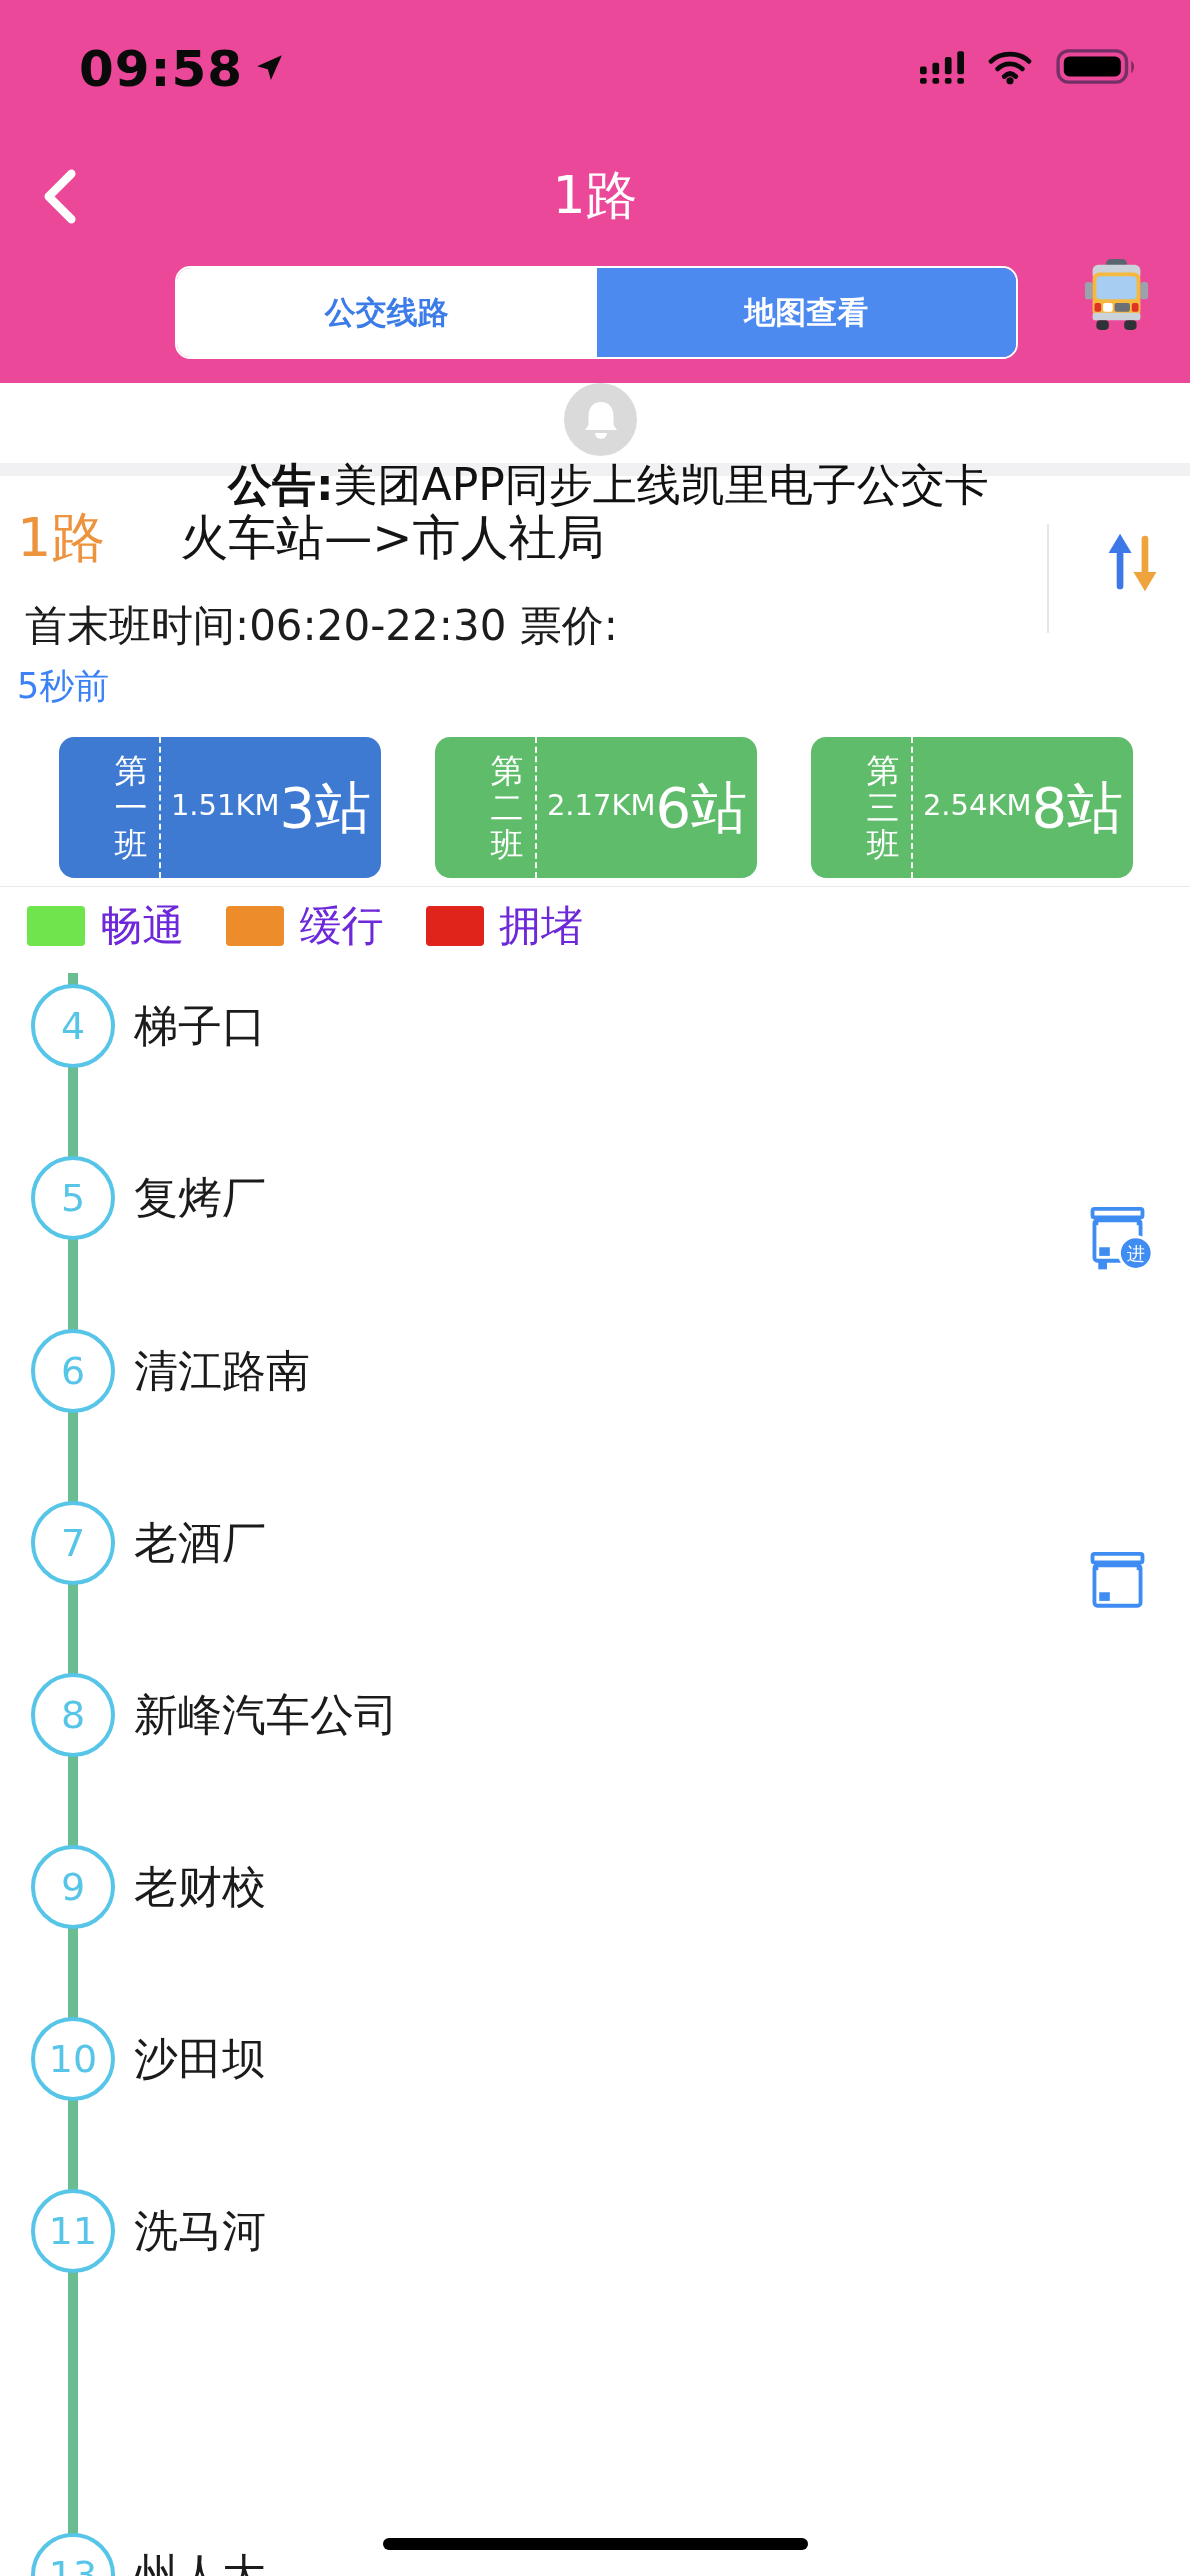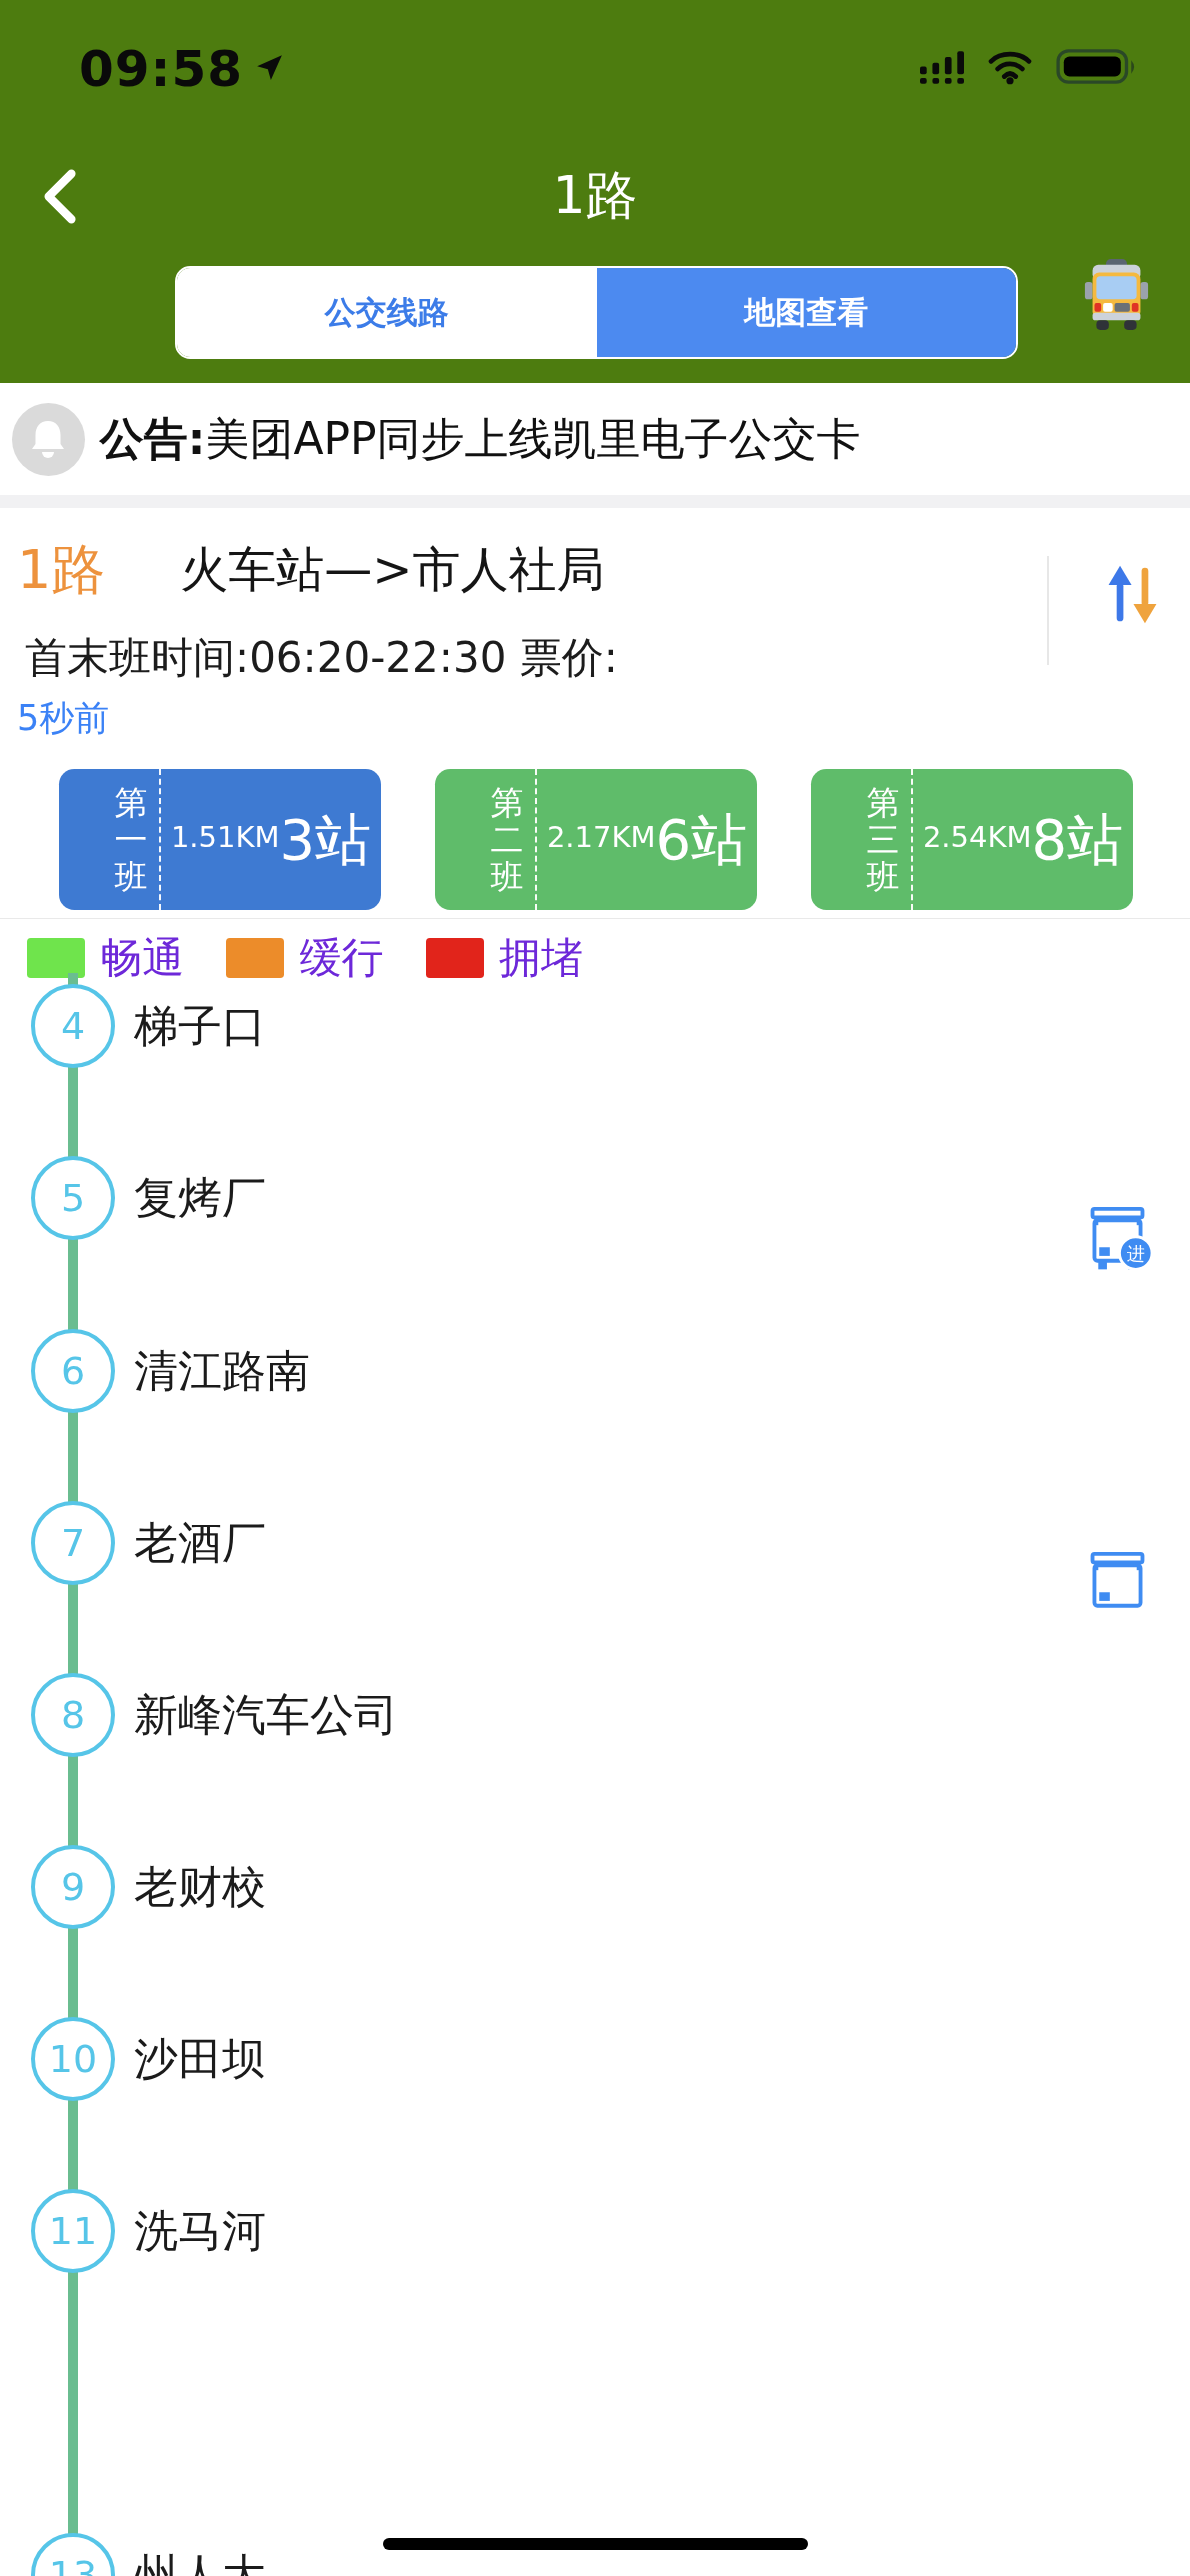--- a/index.html
+++ b/index.html
@@ -1,35 +1,35 @@
 <!DOCTYPE html>
 <html><head>
 <meta charset="utf-8">
 <style>
   * { margin:0; padding:0; box-sizing:border-box; }
   html,body { background:#555; }
   body { font-family:"DejaVu Sans","Liberation Sans",sans-serif; }
   .screen { position:relative; width:1190px; height:2576px; background:#fff; overflow:hidden; margin:0 auto; }
 
   
-  .header { position:relative; width:100%; height:383px; background:#4d7c0f; }
+  .header { position:relative; width:100%; height:383px; background:#ec4899; }
   .statusbar { height:125px; display:flex; align-items:center; justify-content:space-between; padding:13.4px 50px 0 79px; }
   .sb-left { display:flex; align-items:center; gap:9.6px; }
   .sb-time { font-size:50px; font-weight:600; color:#0a0a0a; letter-spacing:1px; }
   .sb-icons { display:flex; align-items:center; gap:23px; }
   .navbar { position:relative; height:142px; display:flex; align-items:center; justify-content:center; }
   .nav-title { color:#fff; font-size:52px; }
   .back-btn { position:absolute; left:40px; top:50%; transform:translateY(-50%); width:58px; height:67px; display:flex; align-items:center; }
   .tabs { position:absolute; left:175px; top:266px; width:843px; height:93px; border:2.9px solid #fff; border-radius:15.3px; overflow:hidden; display:flex; }
   .tab { flex:1; display:flex; align-items:center; justify-content:center; font-size:31px; font-weight:600; }
   .tab.active { background:#fff; color:#3c7ce8; }
   .tab.inactive { background:#4c8af0; color:#fff; }
 
   
-  .announcement { height:112px; background:#fff; display:flex; align-items:center; padding-left:11.5px; }
+  .announcement { height:80px; background:#fff; display:flex; align-items:center; padding-left:11.5px;flex-direction:column; }
   .bell-circle { width:73px; height:73px; border-radius:50%; background:#dadada; display:flex; align-items:center; justify-content:center; flex:0 0 auto; }
   .ann-text { margin-left:15.3px; font-size:44px; color:#111; white-space:nowrap; }
   .ann-prefix { font-weight:700; }
   .gray-sep { height:12.5px; background:#f1f1f3; }
 
   
   .route-section { background:#fff; }
   .route-row { position:relative; height:125px; display:flex; align-items:center; padding-left:17px; }
   .route-num { font-size:54px; color:#ed923d; }
   .route-name { margin-left:75px; font-size:48px; color:#151515; }

